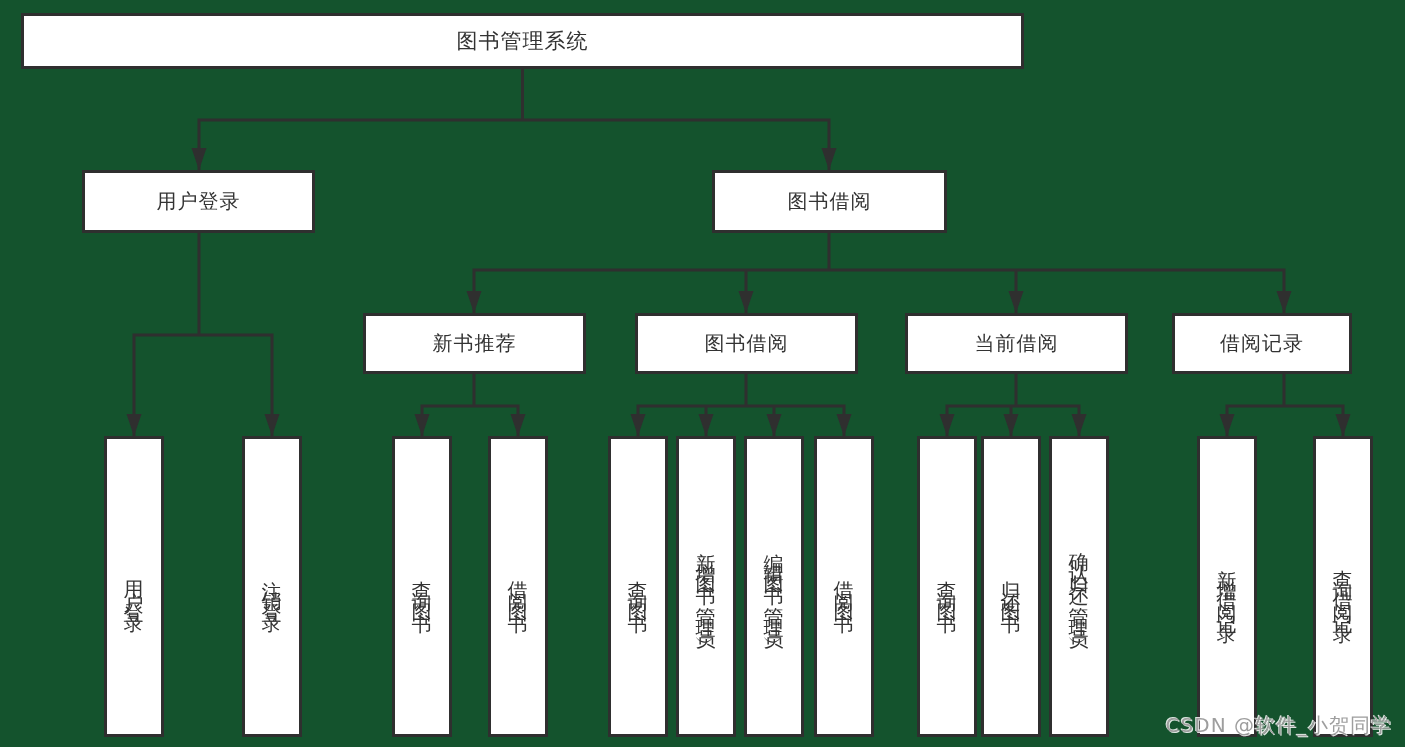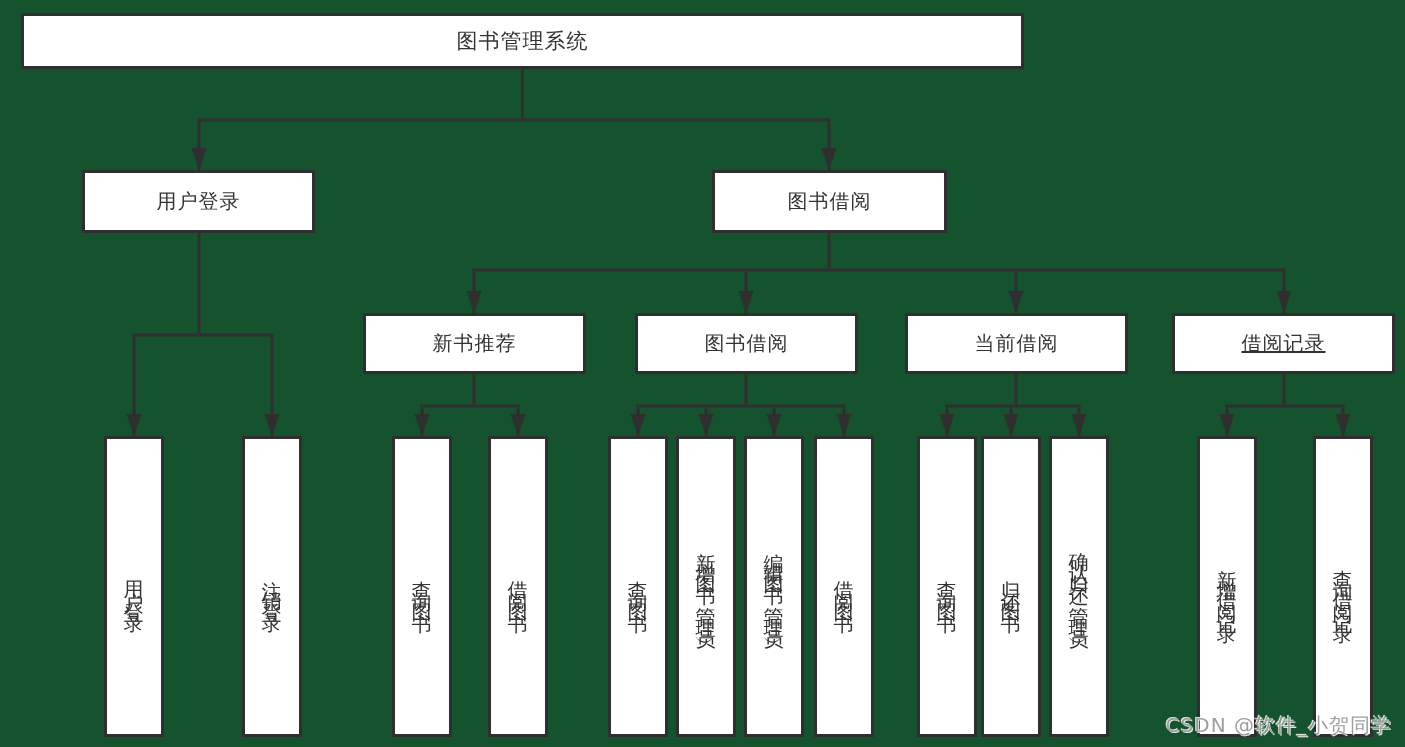--- a/index.html
+++ b/index.html
@@ -115,21 +115,21 @@
 
   <div class="node" style="left:363px; top:313px; width:223px; height:61px;">
     <span>新书推荐</span>
   </div>
   <div class="node" style="left:635px; top:313px; width:223px; height:61px;">
     <span>图书借阅</span>
   </div>
   <div class="node" style="left:905px; top:313px; width:223px; height:61px;">
     <span>当前借阅</span>
   </div>
-  <div class="node" style="left:1172px; top:313px; width:223px; height:61px;text-decoration:underline;">
+  <div class="node" style="left:1172px; top:313px; width:180px; height:61px;">
     <span>借阅记录</span>
   </div>
 
   <div class="leaf" style="left:104px;">
     <span class="vlabel">用户登录</span>
   </div>
   <div class="leaf" style="left:242px;">
     <span class="vlabel">注销登录</span>
   </div>
 

